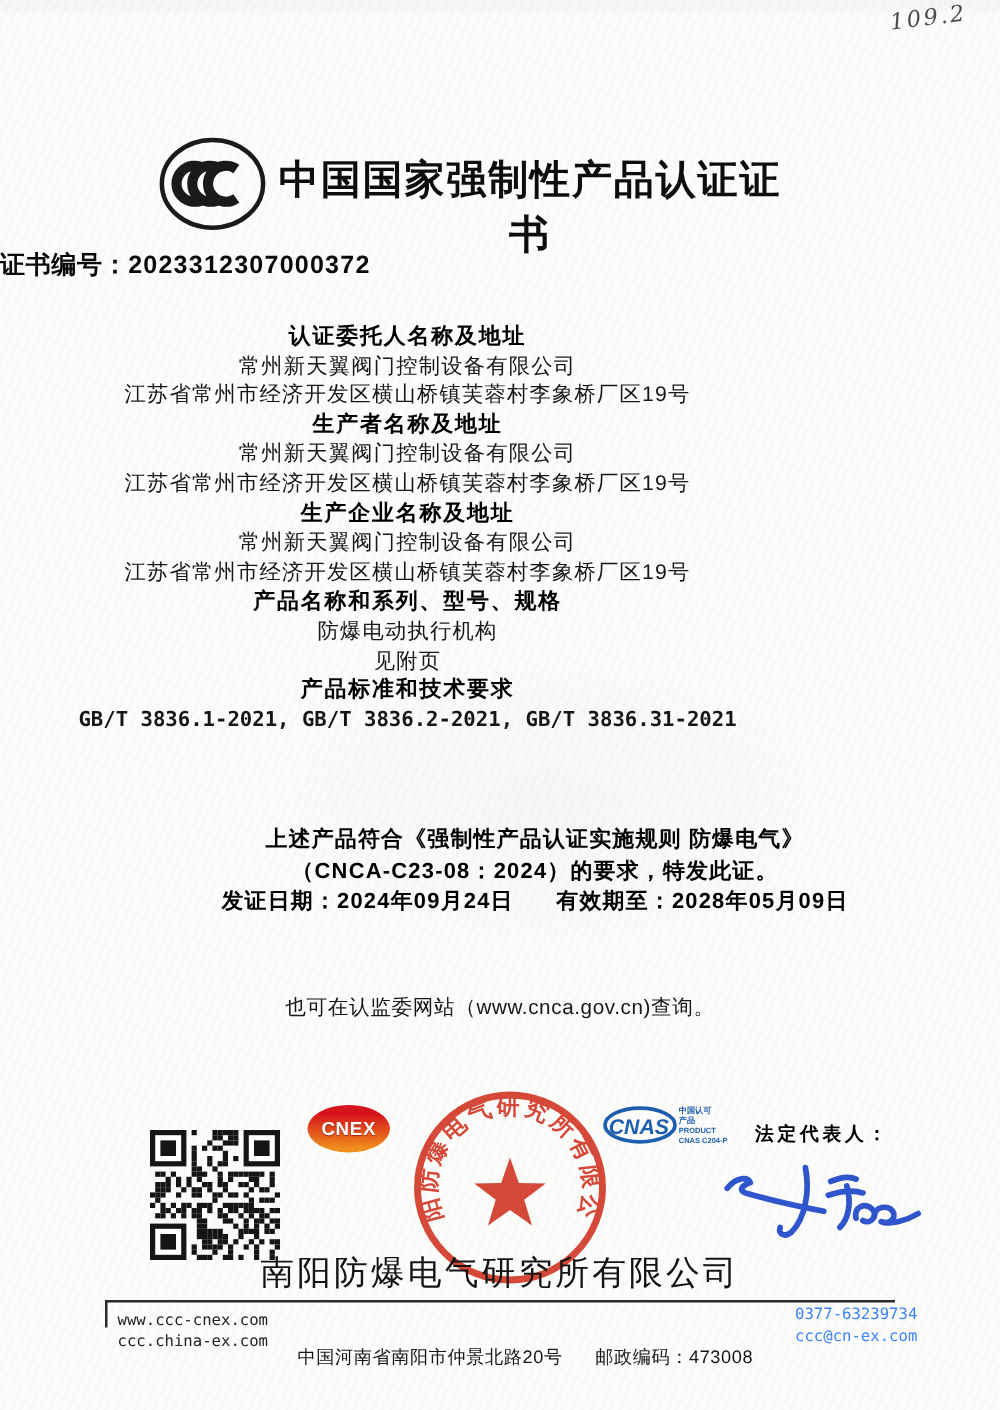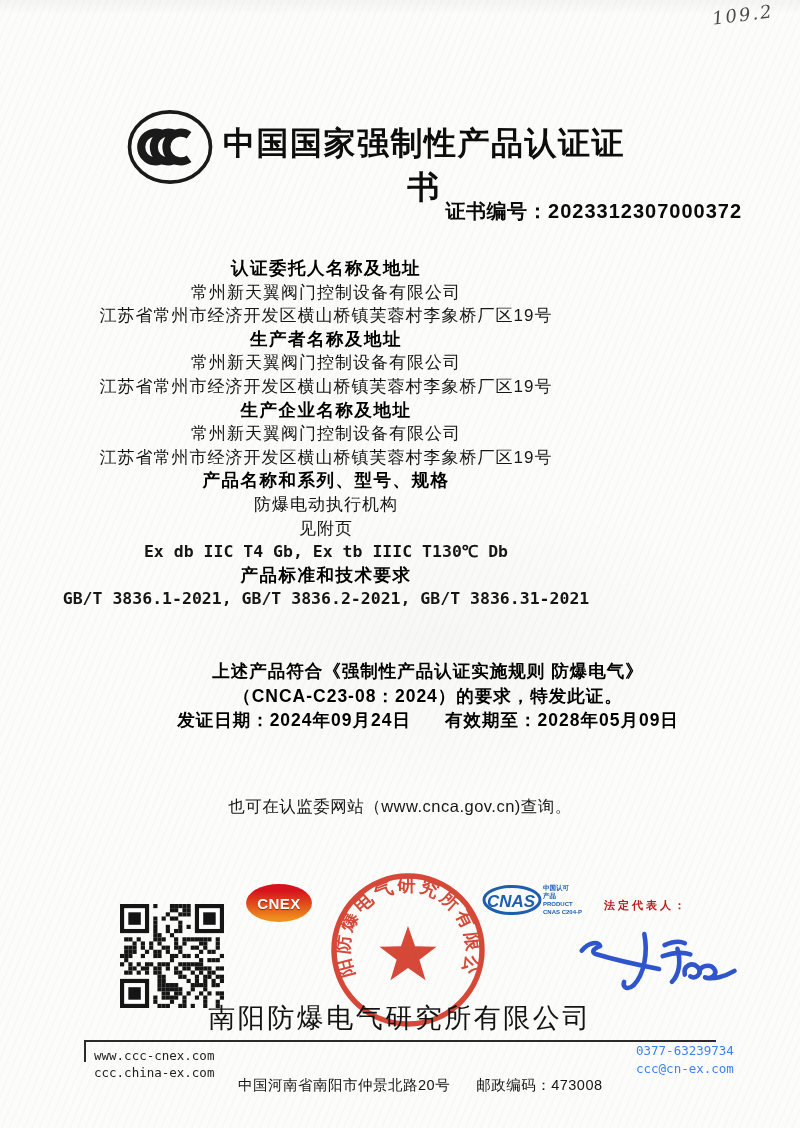--- a/index.html
+++ b/index.html
@@ -20,21 +20,21 @@
   .note{
     right:26px;top:4px;font-family:"DejaVu Serif",serif;font-style:italic;
     font-size:18px;color:#4a4a4a;transform:rotate(-7deg);letter-spacing:2px;
   }
   .title{
     left:212px;top:122px;width:424px;text-align:center;
     font-size:32px;font-weight:700;letter-spacing:1.5px;color:#0d0d0d;
   }
   .ccc-logo{left:125px;top:106px;width:90px;height:82px;}
   .certno{
-    left:0;top:198px;width:742px;text-align:right;
+    left:0;top:198px;width:742px;text-align:left;
     font-size:20px;font-weight:700;color:#0a0a0a;letter-spacing:.5px;
   }
   .certno .num{font-family:"Liberation Sans",sans-serif;letter-spacing:1px;}
   .bodylines{left:0;top:257px;width:652px;text-align:center;}
   .bodylines .ln{height:23.6px;line-height:23.6px;font-size:17px;font-weight:400;letter-spacing:1px;}
   .bodylines .ln.b{font-weight:700;font-size:17.5px;letter-spacing:1.5px;color:#000;}
   .bodylines .ln.m{font-family:"DejaVu Sans Mono","Liberation Mono",monospace;font-weight:600;font-size:16.5px;letter-spacing:0;}
   .statement{left:0;top:659px;width:800px;text-align:center;font-weight:700;font-size:17.5px;line-height:24.5px;color:#000;letter-spacing:1px;padding-left:28px;}
   .dates span{display:inline-block;}
   .dates .gap{width:34px;}
@@ -42,21 +42,21 @@
   .qr{left:120px;top:904px;width:104px;height:104px;}
   .cnex{
     left:246px;top:884px;width:66px;height:38px;border-radius:50%;
     background:linear-gradient(180deg,var(--cnex_red,#d6131c) 18%,var(--cnex_orange,#f08f1d) 92%);
     display:flex;align-items:center;justify-content:center;
     color:#fff;font-weight:700;font-size:15px;letter-spacing:.5px;
     text-shadow:0 1px 1px rgba(140,20,10,.8);
   }
   .seal{left:328px;top:870px;width:160px;height:160px;mix-blend-mode:multiply;opacity:.92;}
   .cnas{left:482px;top:880px;width:104px;height:44px;}
-  .legal{left:604px;top:898px;font-size:11px;font-weight:600;letter-spacing:3px;color:#b91c1c;}
+  .legal{left:604px;top:898px;font-size:15px;font-weight:600;letter-spacing:3px;color:#000000;}
   .sig{left:556px;top:920px;width:184px;height:76px;}
   .issuer{left:0;top:1000px;width:800px;text-align:center;font-size:27px;font-weight:500;letter-spacing:2.5px;color:#141414;}
   .rule{left:84px;top:1040px;width:632px;height:2px;background:#2b2b2b;}
   .tick{left:84px;top:1040px;width:2px;height:22px;background:#2b2b2b;}
   .f-left{left:94px;top:1047px;font-family:"DejaVu Sans Mono","Liberation Mono",monospace;font-size:12.5px;line-height:17px;color:#222;}
   .f-center{left:238px;top:1076px;font-size:14.5px;font-weight:400;color:#151515;letter-spacing:.5px;}
   .f-center .sp{display:inline-block;width:26px;}
   .f-right{left:636px;top:1042px;font-family:"DejaVu Sans Mono","Liberation Mono",monospace;font-size:12.5px;line-height:18px;color:#3b82f6;}
 </style>
 </head>
@@ -85,21 +85,20 @@
     <div class="ln">江苏省常州市经济开发区横山桥镇芙蓉村李象桥厂区19号</div>
     <div class="ln b">生产者名称及地址</div>
     <div class="ln">常州新天翼阀门控制设备有限公司</div>
     <div class="ln">江苏省常州市经济开发区横山桥镇芙蓉村李象桥厂区19号</div>
     <div class="ln b">生产企业名称及地址</div>
     <div class="ln">常州新天翼阀门控制设备有限公司</div>
     <div class="ln">江苏省常州市经济开发区横山桥镇芙蓉村李象桥厂区19号</div>
     <div class="ln b">产品名称和系列、型号、规格</div>
     <div class="ln">防爆电动执行机构</div>
     <div class="ln">见附页</div>
-    <div class="ln m">Ex db IIC T4 Gb, Ex tb IIIC T130℃ Db</div>
     <div class="ln b">产品标准和技术要求</div>
     <div class="ln m">GB/T 3836.1-2021, GB/T 3836.2-2021, GB/T 3836.31-2021</div>
   </div>
 
   <div class="abs statement">
     <div>上述产品符合《强制性产品认证实施规则 防爆电气》</div>
     <div>（CNCA-C23-08：2024）的要求，特发此证。</div>
     <div class="dates">
       <span>发证日期：</span><span>2024年09月24日</span><span class="gap"></span><span>有效期至：</span><span>2028年05月09日</span>
     </div>

